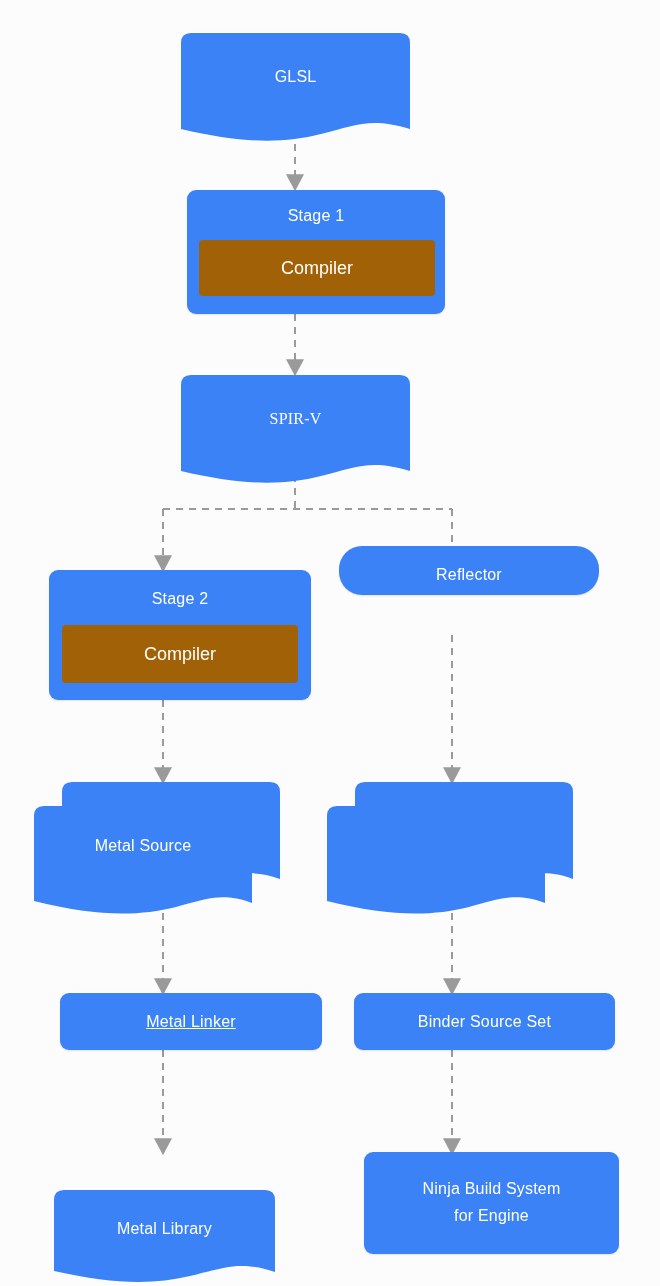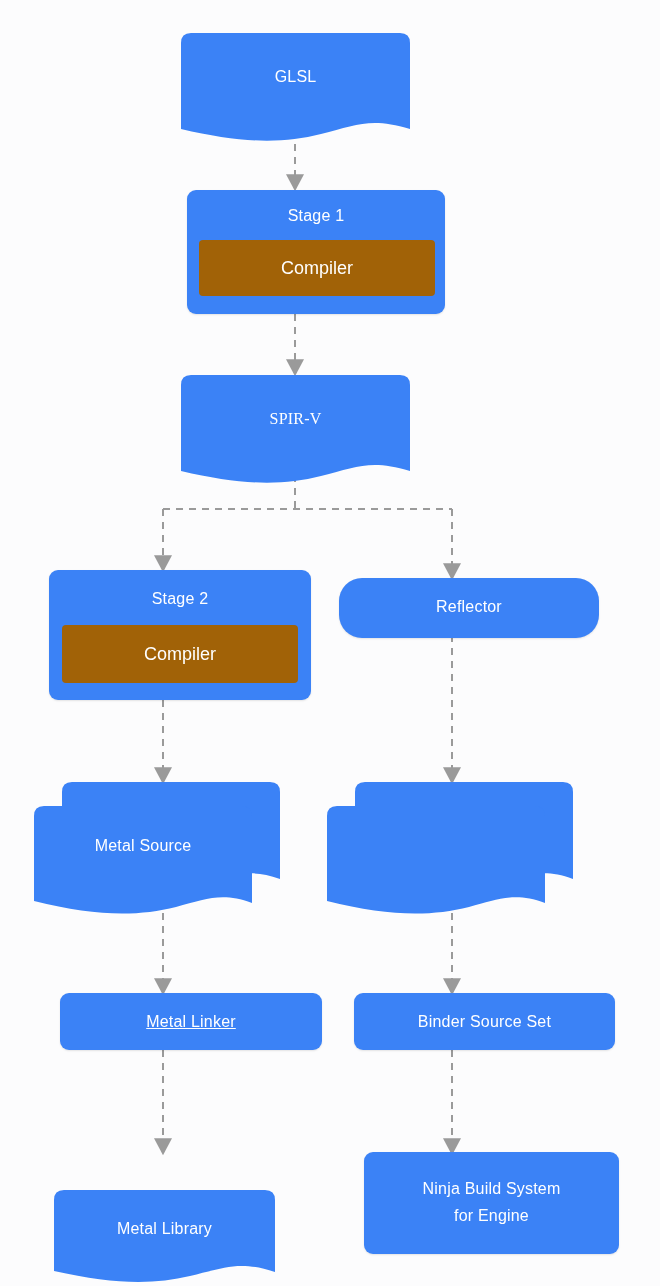--- a/index.html
+++ b/index.html
@@ -132,21 +132,21 @@
     <div class="node-label" style="top:30px;">SPIR-V</div>
   </div>
 
   <div class="node rect-node" style="left:32px; top:570px; width:262px; height:130px;">
     <div class="node-label" style="top:15px;">Stage 2</div>
     <div class="inner-box" style="left:13px; top:55px; width:236px; height:58px;">
       <div class="sub-label" style="top:18px;">Compiler</div>
     </div>
   </div>
 
-  <div class="node rect-node" style="left:322px; top:578px; width:260px; height:60px;border-radius:23px;">
+  <div class="node rect-node" style="left:322px; top:546px; width:260px; height:49px;border-radius:23px;">
     <div class="node-label" style="top:15px;">Reflector</div>
   </div>
 
   <div class="node" style="left:34px; top:782px; width:246px; height:136px;padding-left:40px;">
     <svg class="doc-svg" width="246" height="136" viewBox="0 0 246 136">
       <path d="M28,10 Q28,0 38,0 L236,0 Q246,0 246,10 L246,97
                C216,86 200,93 170,101
                C140,109 100,108 28,95 Z" fill="#3b82f6"></path>
       <path d="M0,34 Q0,24 10,24 L208,24 Q218,24 218,34 L218,121
                C188,110 172,117 142,125

